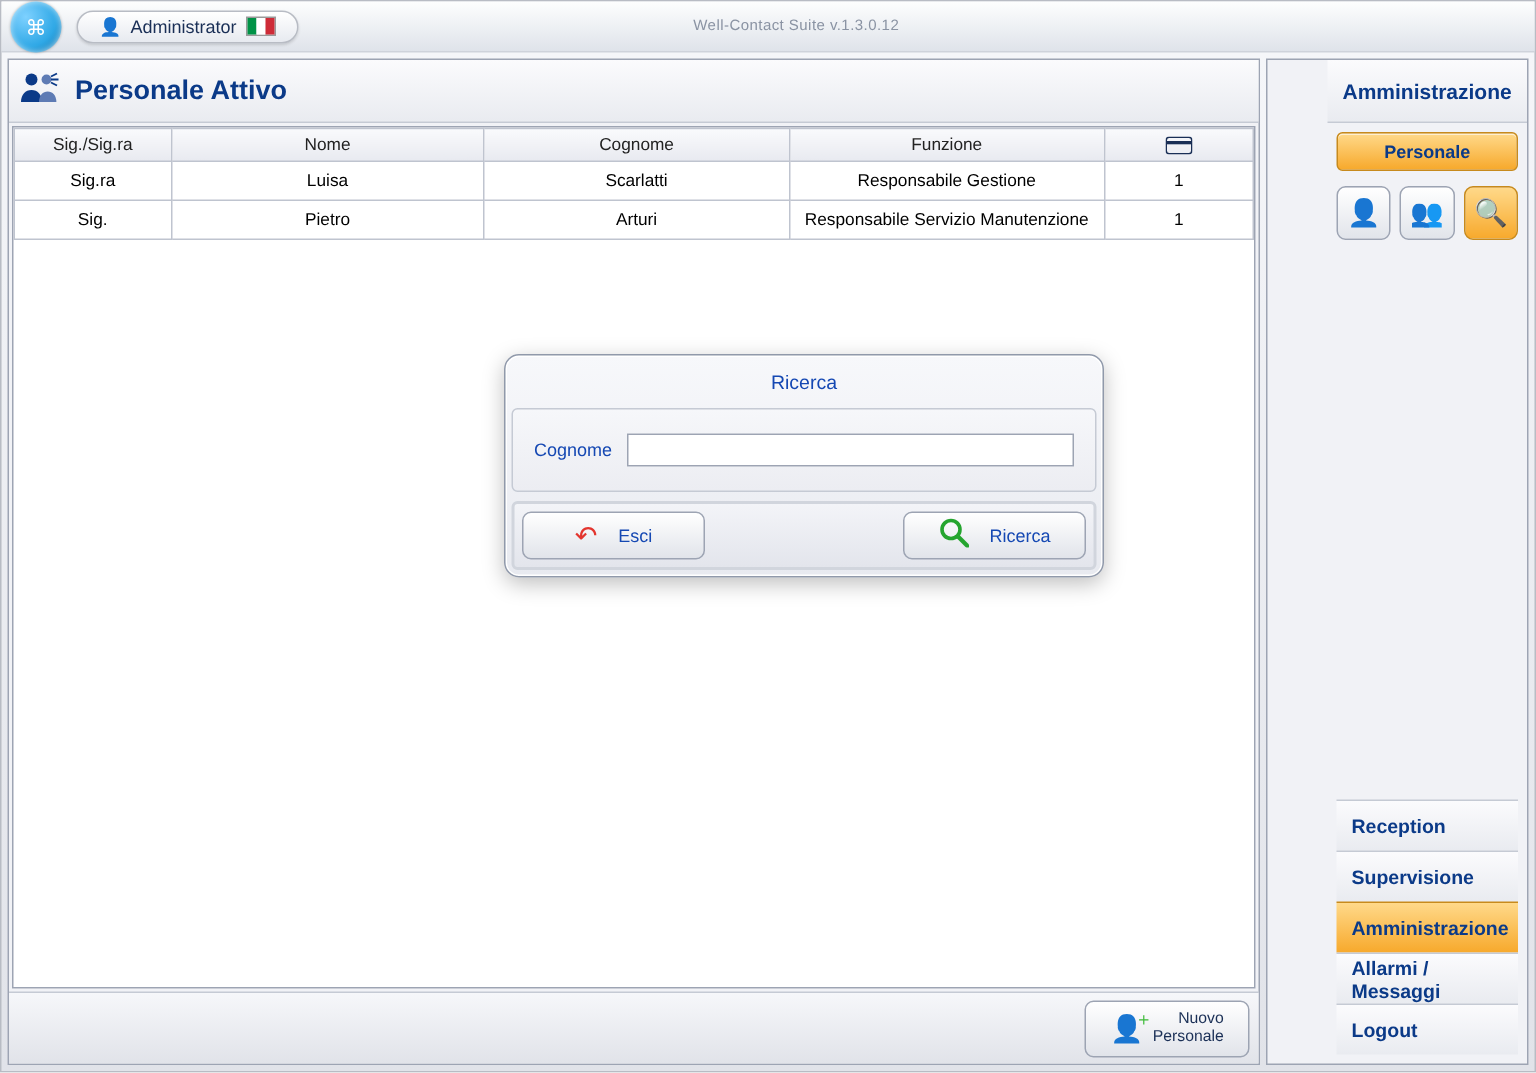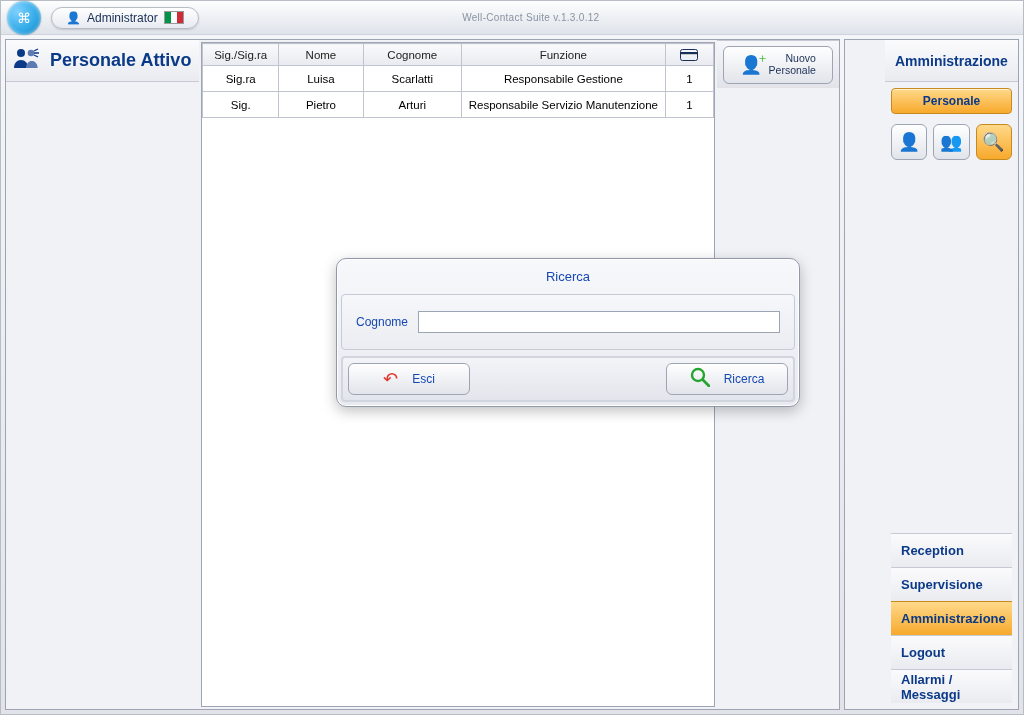--- a/index.html
+++ b/index.html
@@ -14,21 +14,21 @@
   .user-ic { color:#1c4fa0; }
   .flag { width:20px; height:13px; display:inline-flex; border:1px solid #999; }
   .flag span { width:33.4%; height:100%; }
   .app-title { flex:1; text-align:center; color:#8a93a3; font-size:10px; letter-spacing:.3px; }
 
   
   .body { flex:1; display:grid; grid-template-columns: 1fr 175px; gap:4px; padding:4px; min-height:0;}
   .body > div { border:1px solid #9da4b3; background:#f1f2f6; }
 
   
-  .main { display:flex; flex-direction:row; min-height:0;}
+  .main { display:flex; flex-direction:column; min-height:0;}
   .page-head { height:42px; display:flex; align-items:center; gap:10px; padding:0 8px; background:linear-gradient(#fbfbfd,#e9ebf0); border-bottom:1px solid #c5cad4;}
   .page-head .ic { color:#0b3a88; font-size:20px;}
   .page-title { color:#0b3a88; font-size:18px; font-weight:600; }
   .table-wrap { flex:1; background:#fff; border:1px solid #9da4b3; margin:2px; position:relative; overflow:hidden;}
   table { width:100%; border-collapse:collapse; font-size:11.5px; }
   th, td { border:1px solid #bfc4cf; padding:4px 6px; text-align:center; white-space:nowrap; overflow:hidden; text-overflow:ellipsis; }
   thead th { background:linear-gradient(#f9fafc,#e8eaf0); font-weight:400; color:#222; height:22px;}
   tbody td { height:26px; }
   .col-title { width:105px;} .col-name{ width:210px;} .col-last{ width:205px;} .col-func{width:210px;} .col-card{width:100px; text-align:center;}
   .card-head { display:flex; align-items:center; justify-content:center;}
@@ -45,21 +45,21 @@
   .side-body { flex:1; padding:6px; display:flex; flex-direction:column; gap:4px;}
   .side-btnrow { display:flex; gap:6px; justify-content:center; margin-top:6px;}
   .side-tab { height:26px; border:1px solid #c78a1d; border-radius:4px; background:linear-gradient(#ffd98a,#f7a92c); color:#0b3a88; font-weight:700; font-size:12px; display:flex; align-items:center; justify-content:center; cursor:pointer; box-shadow:inset 0 1px 0 rgba(255,255,255,.6);}
   .icon-btn { width:44px; height:36px; border:1px solid #9da4b3; border-radius:6px; background:linear-gradient(#ffffff,#e1e4ea); display:flex; align-items:center; justify-content:center; cursor:pointer; font-size:18px; color:#0b3a88;}
   .icon-btn.active { background:linear-gradient(#ffd98a,#f7a92c); border-color:#c78a1d;}
   .side-nav { margin-top:auto; display:flex; flex-direction:column;}
   .nav-item { height:34px; border-top:1px solid #c5cad4; display:flex; align-items:center; padding:0 10px; font-weight:700; font-size:13px; color:#0b3a88; background:linear-gradient(#fbfbfd,#e9ebf0); cursor:pointer;}
   .nav-item.active { background:linear-gradient(#ffd98a,#f7a92c); border-top-color:#c78a1d;}
 
   
-  .dialog { position:absolute; left:336px; top:236px; width:464px; border:1px solid #9099aa; border-radius:10px; background:linear-gradient(#f7f8fb,#e8eaf0); box-shadow:0 4px 14px rgba(0,0,0,.25), inset 0 0 0 1px #fff; padding:4px;margin-top:22px;}
+  .dialog { position:absolute; left:336px; top:236px; width:400px; border:1px solid #9099aa; border-radius:10px; background:linear-gradient(#f7f8fb,#e8eaf0); box-shadow:0 4px 14px rgba(0,0,0,.25), inset 0 0 0 1px #fff; padding:4px;}
   .dialog-title { text-align:center; color:#1548b3; font-size:13px; padding:6px 0 10px;}
   .dlg-body { border:1px solid #c5cad4; border-radius:4px; padding:16px 14px; background:linear-gradient(#f6f7fa,#ecedf2); display:flex; align-items:center; gap:10px;}
   .dlg-label { color:#1548b3; font-size:12px;}
   .dlg-input { flex:1; height:22px; border:1px solid #9da4b3; background:#fff; padding:0 6px; font-size:12px;}
   .dlg-buttons { margin-top:6px; border:2px solid #d1d5dd; border-radius:4px; padding:5px; display:flex; justify-content:space-between; background:linear-gradient(#f3f4f8,#e3e5ec);}
   .dlg-btn { width:122px; height:32px; border:1px solid #9da4b3; border-radius:6px; background:linear-gradient(#ffffff,#e1e4ea); display:flex; align-items:center; justify-content:center; gap:14px; font-size:12px; color:#1548b3; cursor:pointer;}
   .dlg-btn .ic { font-size:18px;}
   .ic-red { color:#e3352e;}
   .ic-green { color:#25a52f; font-weight:700;}
 </style>
@@ -168,22 +168,22 @@
               <span>👥</span>
             </div>
           <div class="icon-btn active">
               <span>🔍</span>
             </div>
         </div>
         <div class="side-nav" id="sidenav">
             <div class="nav-item">Reception</div>
             <div class="nav-item">Supervisione</div>
             <div class="nav-item active">Amministrazione</div>
+            <div class="nav-item">Allarmi / Messaggi</div>
             <div class="nav-item">Logout</div>
-            <div class="nav-item">Allarmi / Messaggi</div>
           </div>
       </div>
     </div>
   </div>
 </div>
 
 <div class="dialog">
   <div class="dialog-title">Ricerca</div>
   <div class="dlg-body">
     <span class="dlg-label">Cognome</span>

